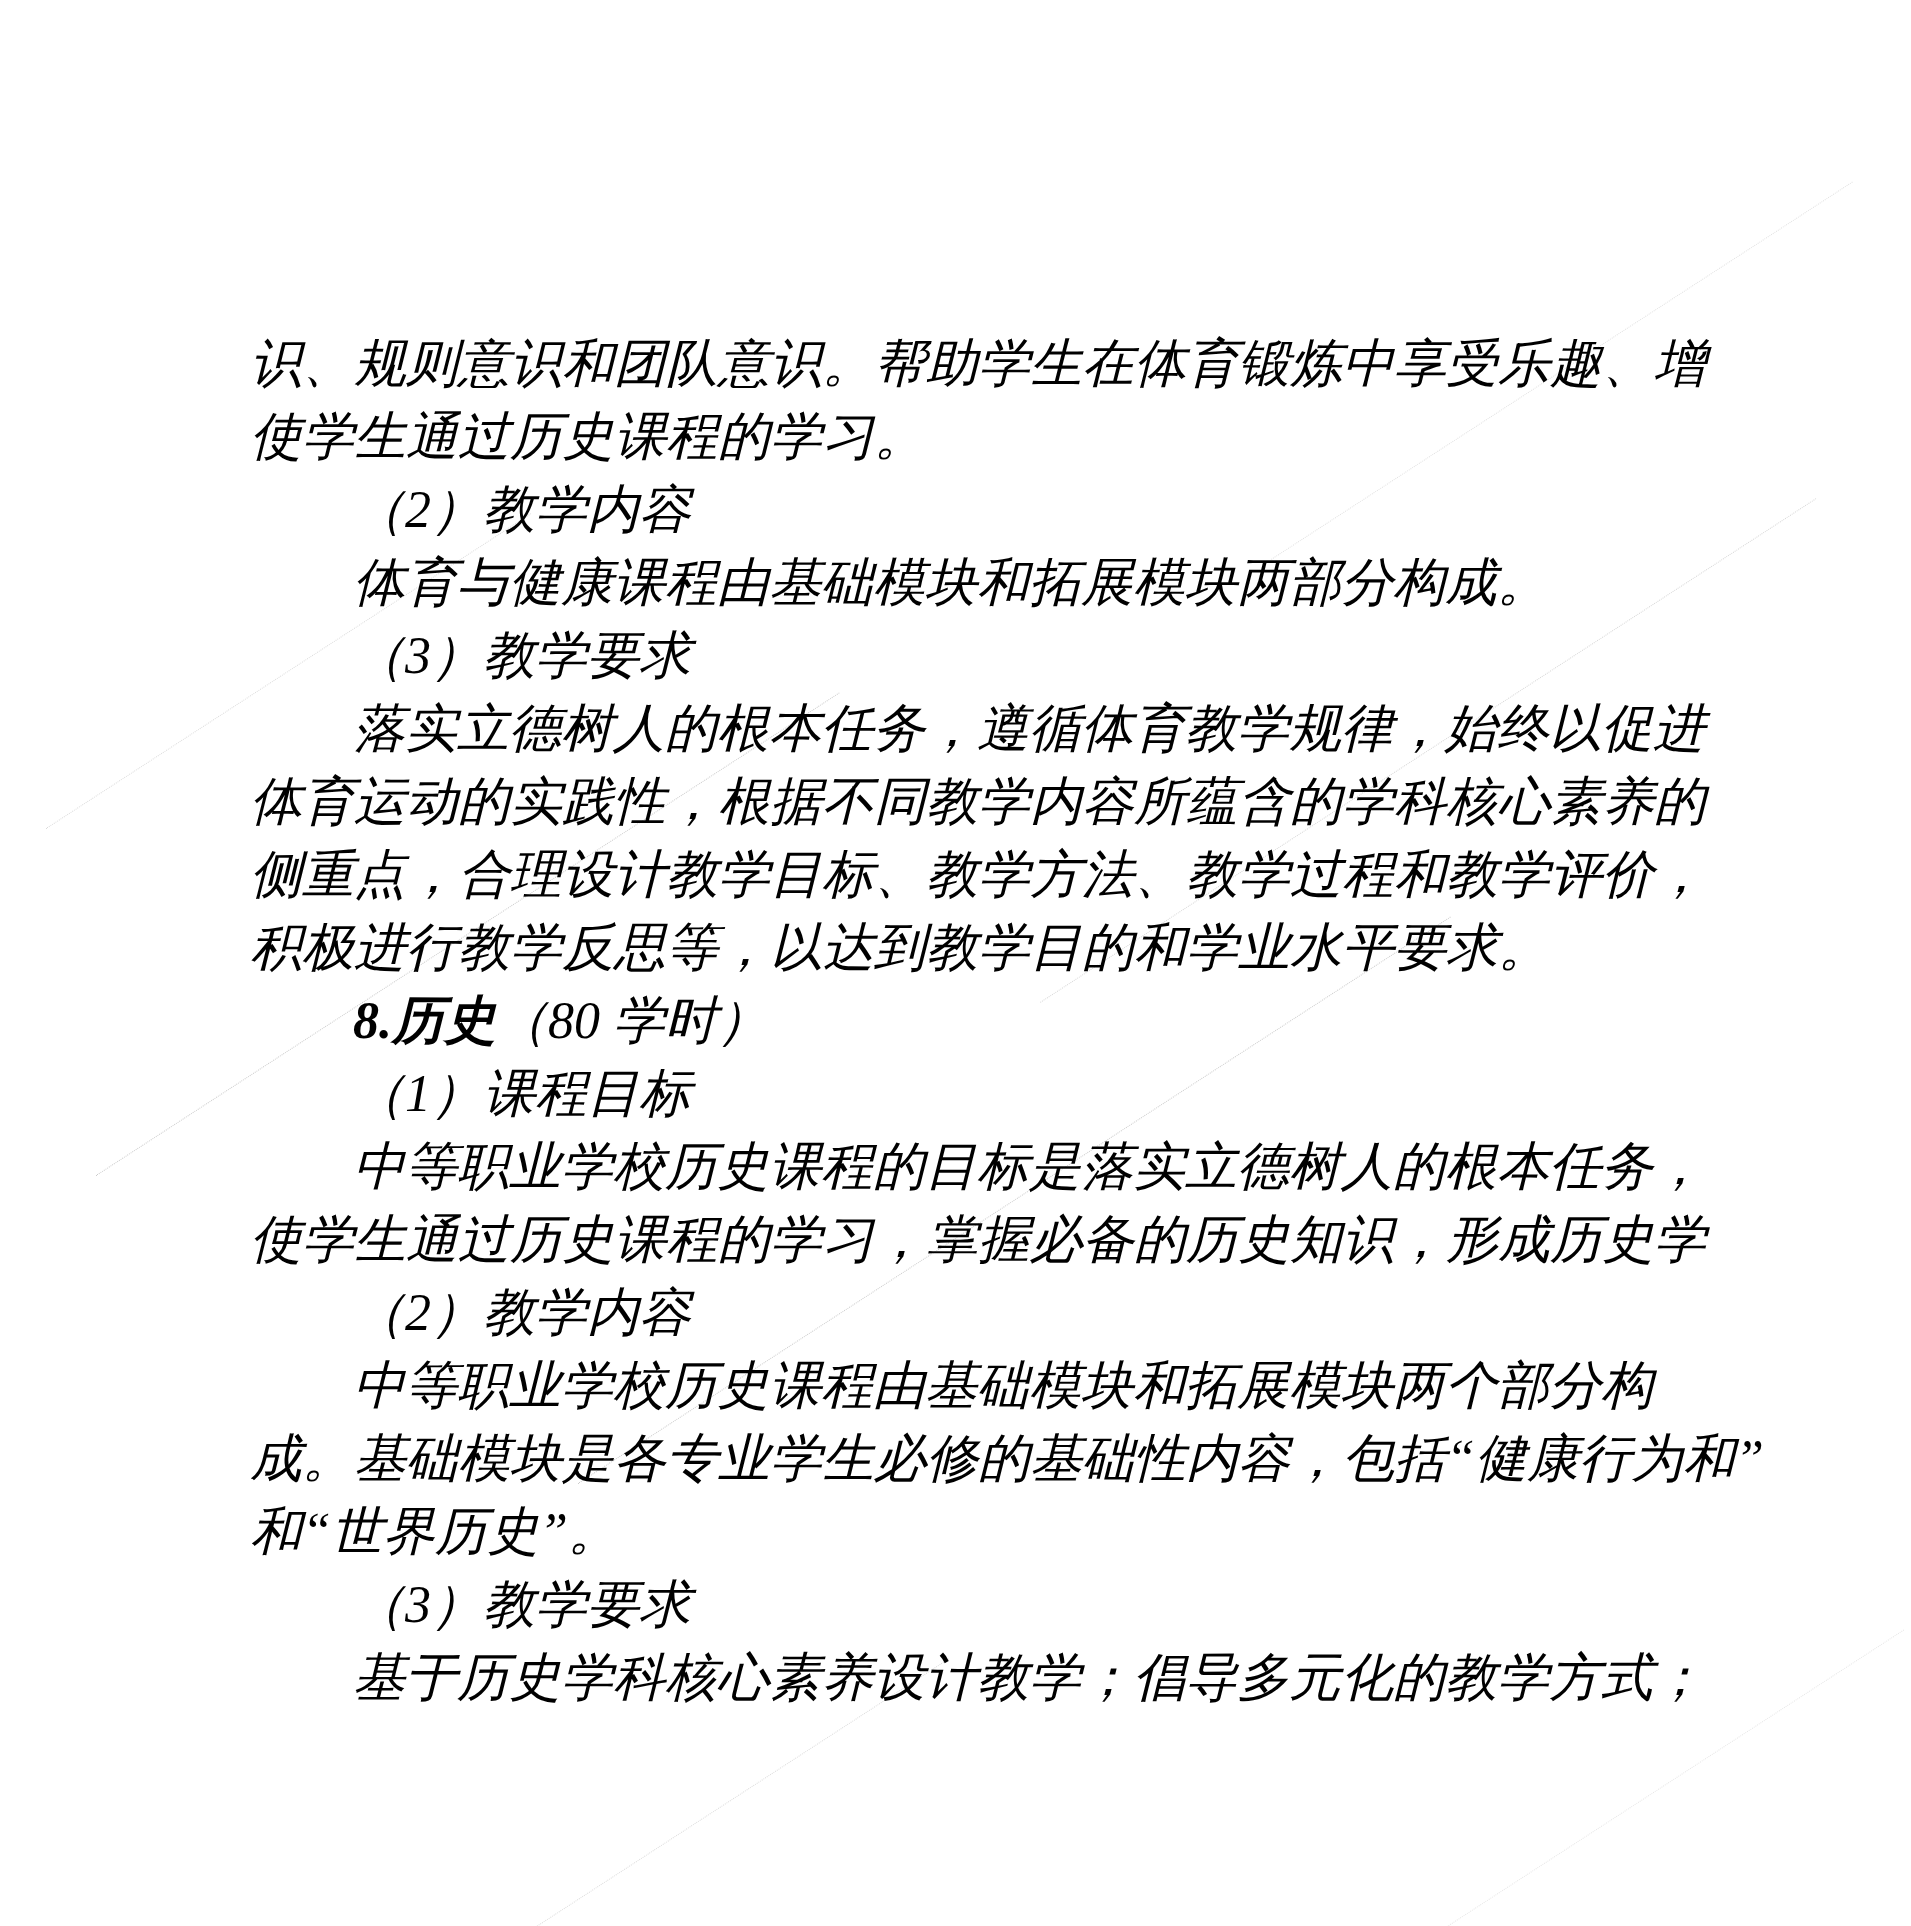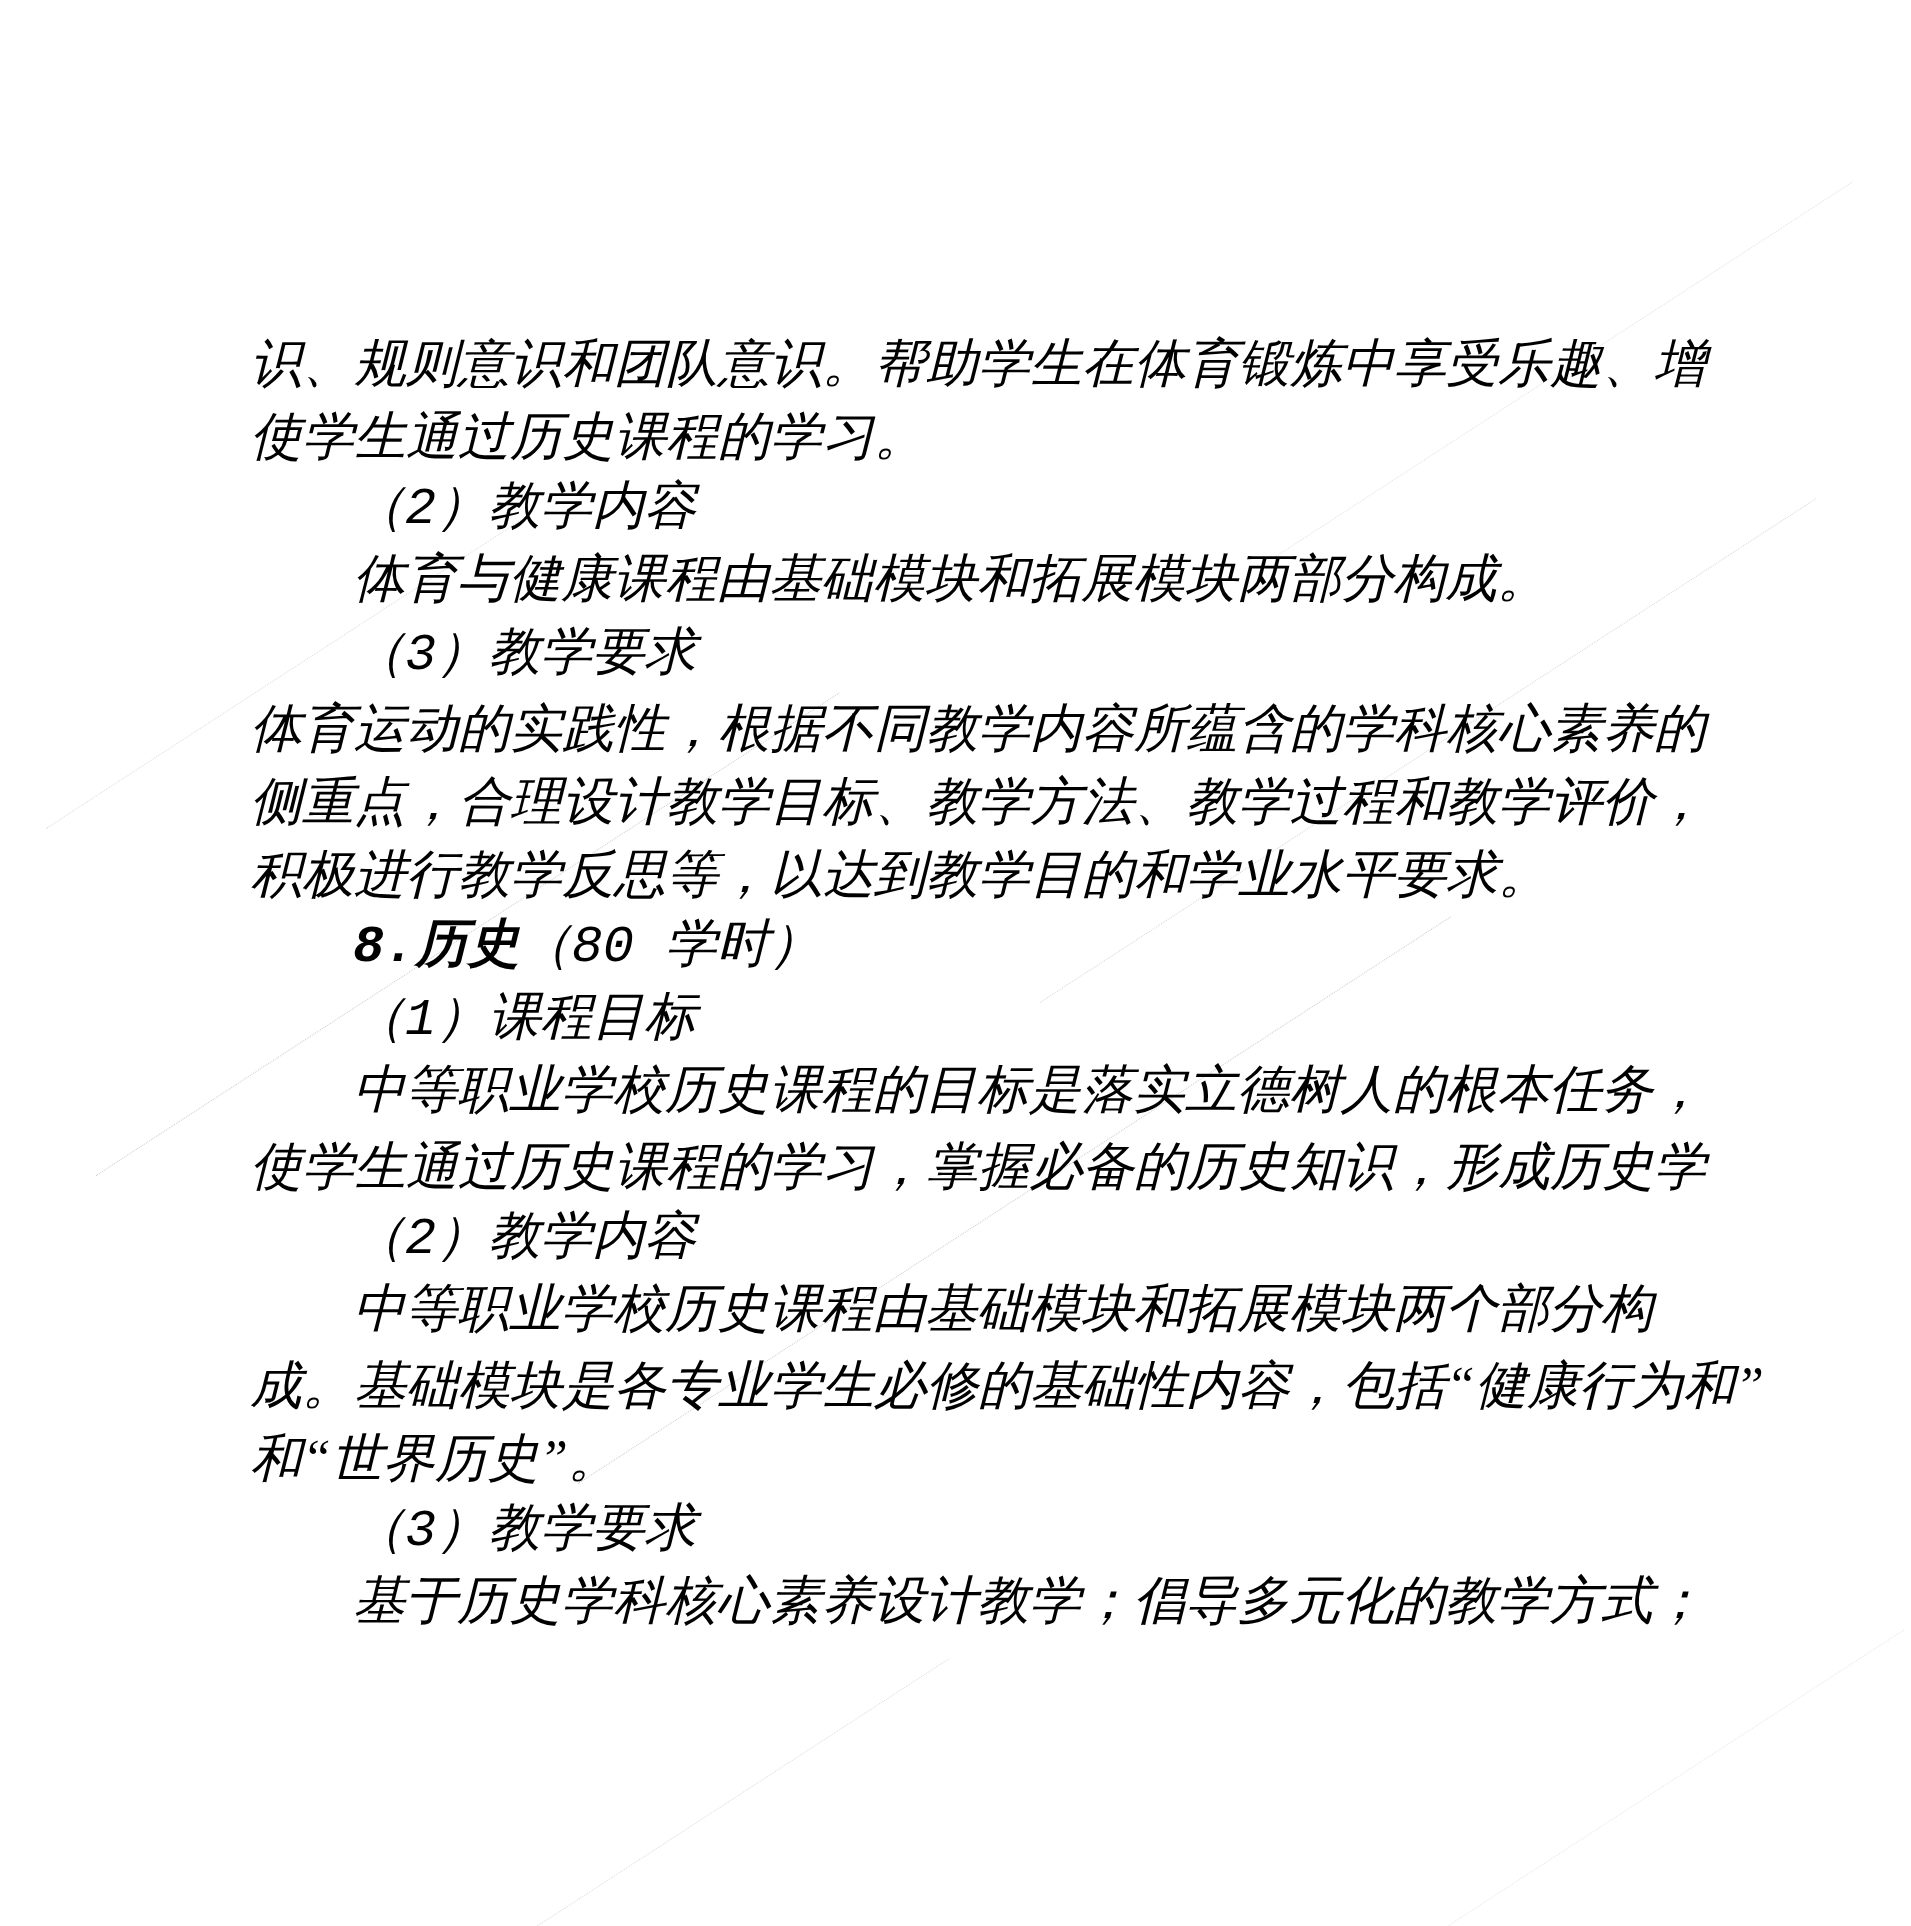--- a/index.html
+++ b/index.html
@@ -41,21 +41,21 @@
     width: 1456px;
   }
   .line {
     height: 73px;
     line-height: 73px;
     font-size: 52px;
     font-style: italic;
     white-space: nowrap;
     letter-spacing: 0px;
   }
-  .indent { text-indent: 103px; font-family: Liberation Mono, monospace; }
+  .indent { text-indent: 103px; }
   .bold { font-weight: bold; margin-top: 36px; }
 </style>
 </head>
 <body>
 
 <div class="page">
 
   <div class="dot-patch" style="left:0; top:713px; width:293px; height:578px; opacity:.45;"></div>
   <div class="dot-patch" style="left:0; top:1291px; width:239px; height:886px; opacity:.4;"></div>
 
@@ -68,20 +68,21 @@
   <div class="diag-line" style="left:270px; top:2099px; width:809px; opacity:.7;"></div>
 
   <div class="diag-line" style="left:1387px; top:1965px; width:616px; opacity:.5;"></div>
 
   <div class="textblock">
     <div class="line">识、规则意识和团队意识。帮助学生在体育锻炼中享受乐趣、增</div>
     <div class="line">使学生通过历史课程的学习。</div>
     <div class="line indent">（2）教学内容</div>
     <div class="line indent">体育与健康课程由基础模块和拓展模块两部分构成。</div>
     <div class="line indent">（3）教学要求</div>
+    <div class="line indent">落实立德树人的根本任务，遵循体育教学规律，始终以促进</div>
     <div class="line">体育运动的实践性，根据不同教学内容所蕴含的学科核心素养的</div>
     <div class="line">侧重点，合理设计教学目标、教学方法、教学过程和教学评价，</div>
     <div class="line">积极进行教学反思等，以达到教学目的和学业水平要求。</div>
     <div class="line indent"><span class="bold">8.历史</span><span>（80 学时）</span></div>
     <div class="line indent">（1）课程目标</div>
     <div class="line indent">中等职业学校历史课程的目标是落实立德树人的根本任务，</div>
     <div class="line">使学生通过历史课程的学习，掌握必备的历史知识，形成历史学</div>
     <div class="line indent">（2）教学内容</div>
     <div class="line indent">中等职业学校历史课程由基础模块和拓展模块两个部分构</div>
     <div class="line">成。基础模块是各专业学生必修的基础性内容，包括“健康行为和”</div>

